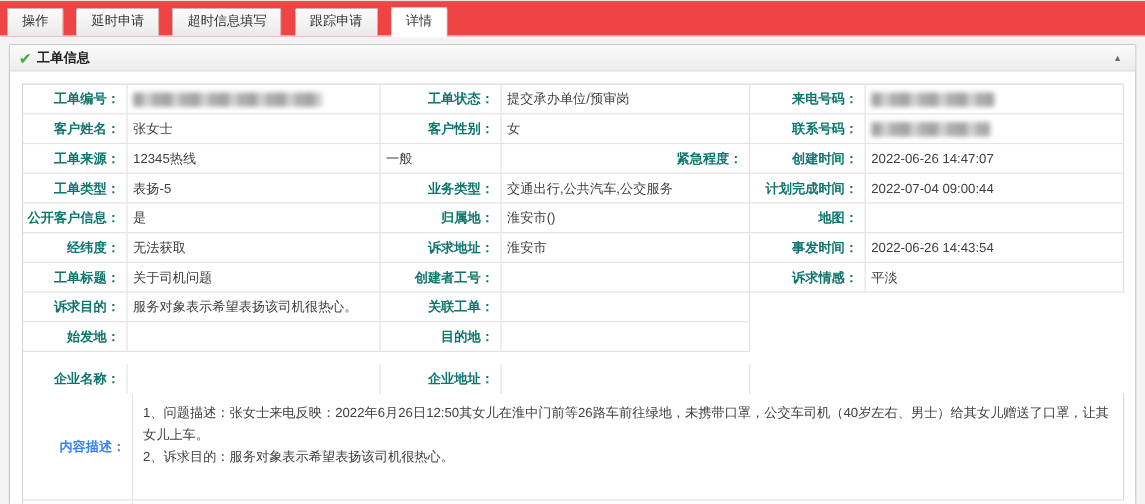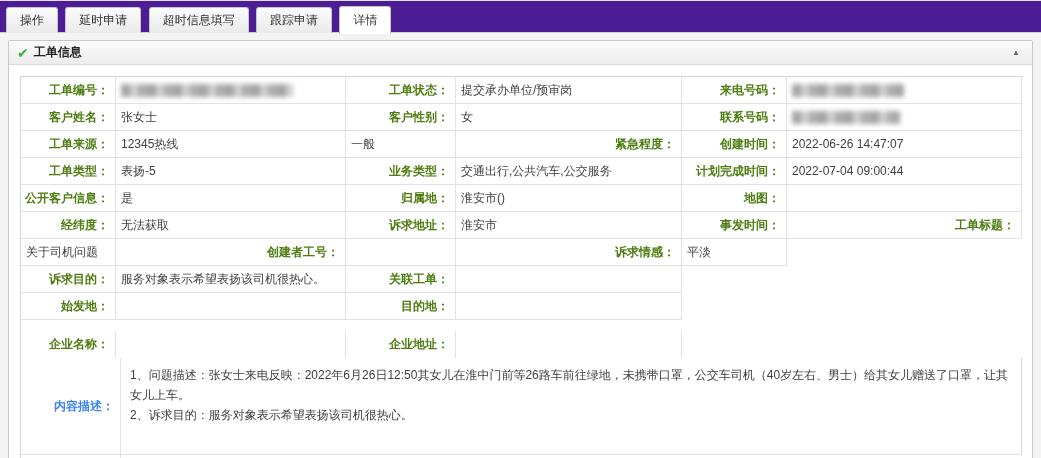--- a/index.html
+++ b/index.html
@@ -1,21 +1,21 @@
 <!DOCTYPE html>
 <html><head>
 <meta charset="utf-8">
 <style>
   * { margin:0; padding:0; box-sizing:border-box; }
   html,body { width:1041px; height:458px; overflow:hidden; background:#f3f3f3;
     font-family:"Liberation Sans","DejaVu Sans",sans-serif; font-size:12px; color:#404040; }
 
   
   .tabbar { padding:5px 0 0 6px; border-top:1px solid #e2e2e2; border-bottom:1px solid #cfcfcf;
-    height:33px; background:#4c1d95; white-space:nowrap; }
+    height:33px; background:#ef4444; white-space:nowrap;font-family:Liberation Mono, monospace; }
   .tab { display:inline-block; vertical-align:bottom; height:26px; line-height:25px; padding:0 13px;
     margin-right:4px; background:linear-gradient(#fbfbfb,#eaeaea); border:1px solid #c6c6c6;
     border-bottom:none; border-radius:3px 3px 0 0; color:#333; cursor:pointer;
     box-shadow:inset 0 1px 0 #fff; }
   .tab.active { background:#fff; height:28px; line-height:27px; margin-bottom:-1px; box-shadow:none; }
 
   
   .panel { margin:7px 8px 0 8px; width:1025px; height:460px; background:#fff;
     border:1px solid #c8c8c8; border-radius:2px 2px 0 0; }
   .panel-header { height:24px; background:linear-gradient(#fbfbfb,#ececec);
@@ -26,21 +26,21 @@
 
   .panel-body { padding:11px; }
 
   
   .grid { display:grid; border-left:1px solid #d6d6d6; }
   .grid-a { grid-template-columns:95px 230px 110px 226px 105px 235px; border-top:1px solid #d6d6d6; width:1002px; }
   .grid-b { grid-template-columns:95px 230px 110px 226px; width:574px; }
   .grid > div { height:27px; border-right:1px solid #e2e2e2; border-bottom:1px solid #e2e2e2;
     display:flex; align-items:center; overflow:hidden; white-space:nowrap; }
   .grid-b > div:nth-last-child(-n+4) { border-bottom:none;margin-top:11px; }
-  .c.l { justify-content:flex-end; padding-right:6px; color:#4d7c0f; font-weight:bold; }
+  .c.l { justify-content:flex-end; padding-right:6px; color:#0f766e; font-weight:bold; }
   .c.v { padding-left:5px; }
 
   .redact { display:inline-block; height:13px; border-radius:1px; opacity:.8; filter:blur(2.5px);
     background:repeating-linear-gradient(90deg,#8e8e8e 0 9px,#c2c2c2 9px 17px,#9a9a9a 17px 26px); }
 
   .row-c { display:flex; width:1002px; border:1px solid #e2e2e2; border-right:1px solid #d6d6d6;
     border-left:1px solid #d6d6d6; border-top:none; height:97px; }
   .row-c .label { width:100px; border-right:1px solid #e2e2e2; display:flex; align-items:center;
     justify-content:flex-end; padding-right:6px; color:#3b82f6; font-weight:bold; flex:none; }
   .row-c .content { flex:1; padding:7px 9px; line-height:20px; color:#404040; }
@@ -109,20 +109,21 @@
       <div class="c l">归属地：</div>
       <div class="c v">淮安市()</div>
       <div class="c l">地图：</div>
       <div class="c v"></div>
 
       <div class="c l">经纬度：</div>
       <div class="c v">无法获取</div>
       <div class="c l">诉求地址：</div>
       <div class="c v">淮安市</div>
       <div class="c l">事发时间：</div>
+      <div class="c v">2022-06-26 14:43:54</div>
 
       <div class="c l">工单标题：</div>
       <div class="c v">关于司机问题</div>
       <div class="c l">创建者工号：</div>
       <div class="c v"></div>
       <div class="c l">诉求情感：</div>
       <div class="c v">平淡</div>
     </div>
 
     <div class="grid grid-b">

